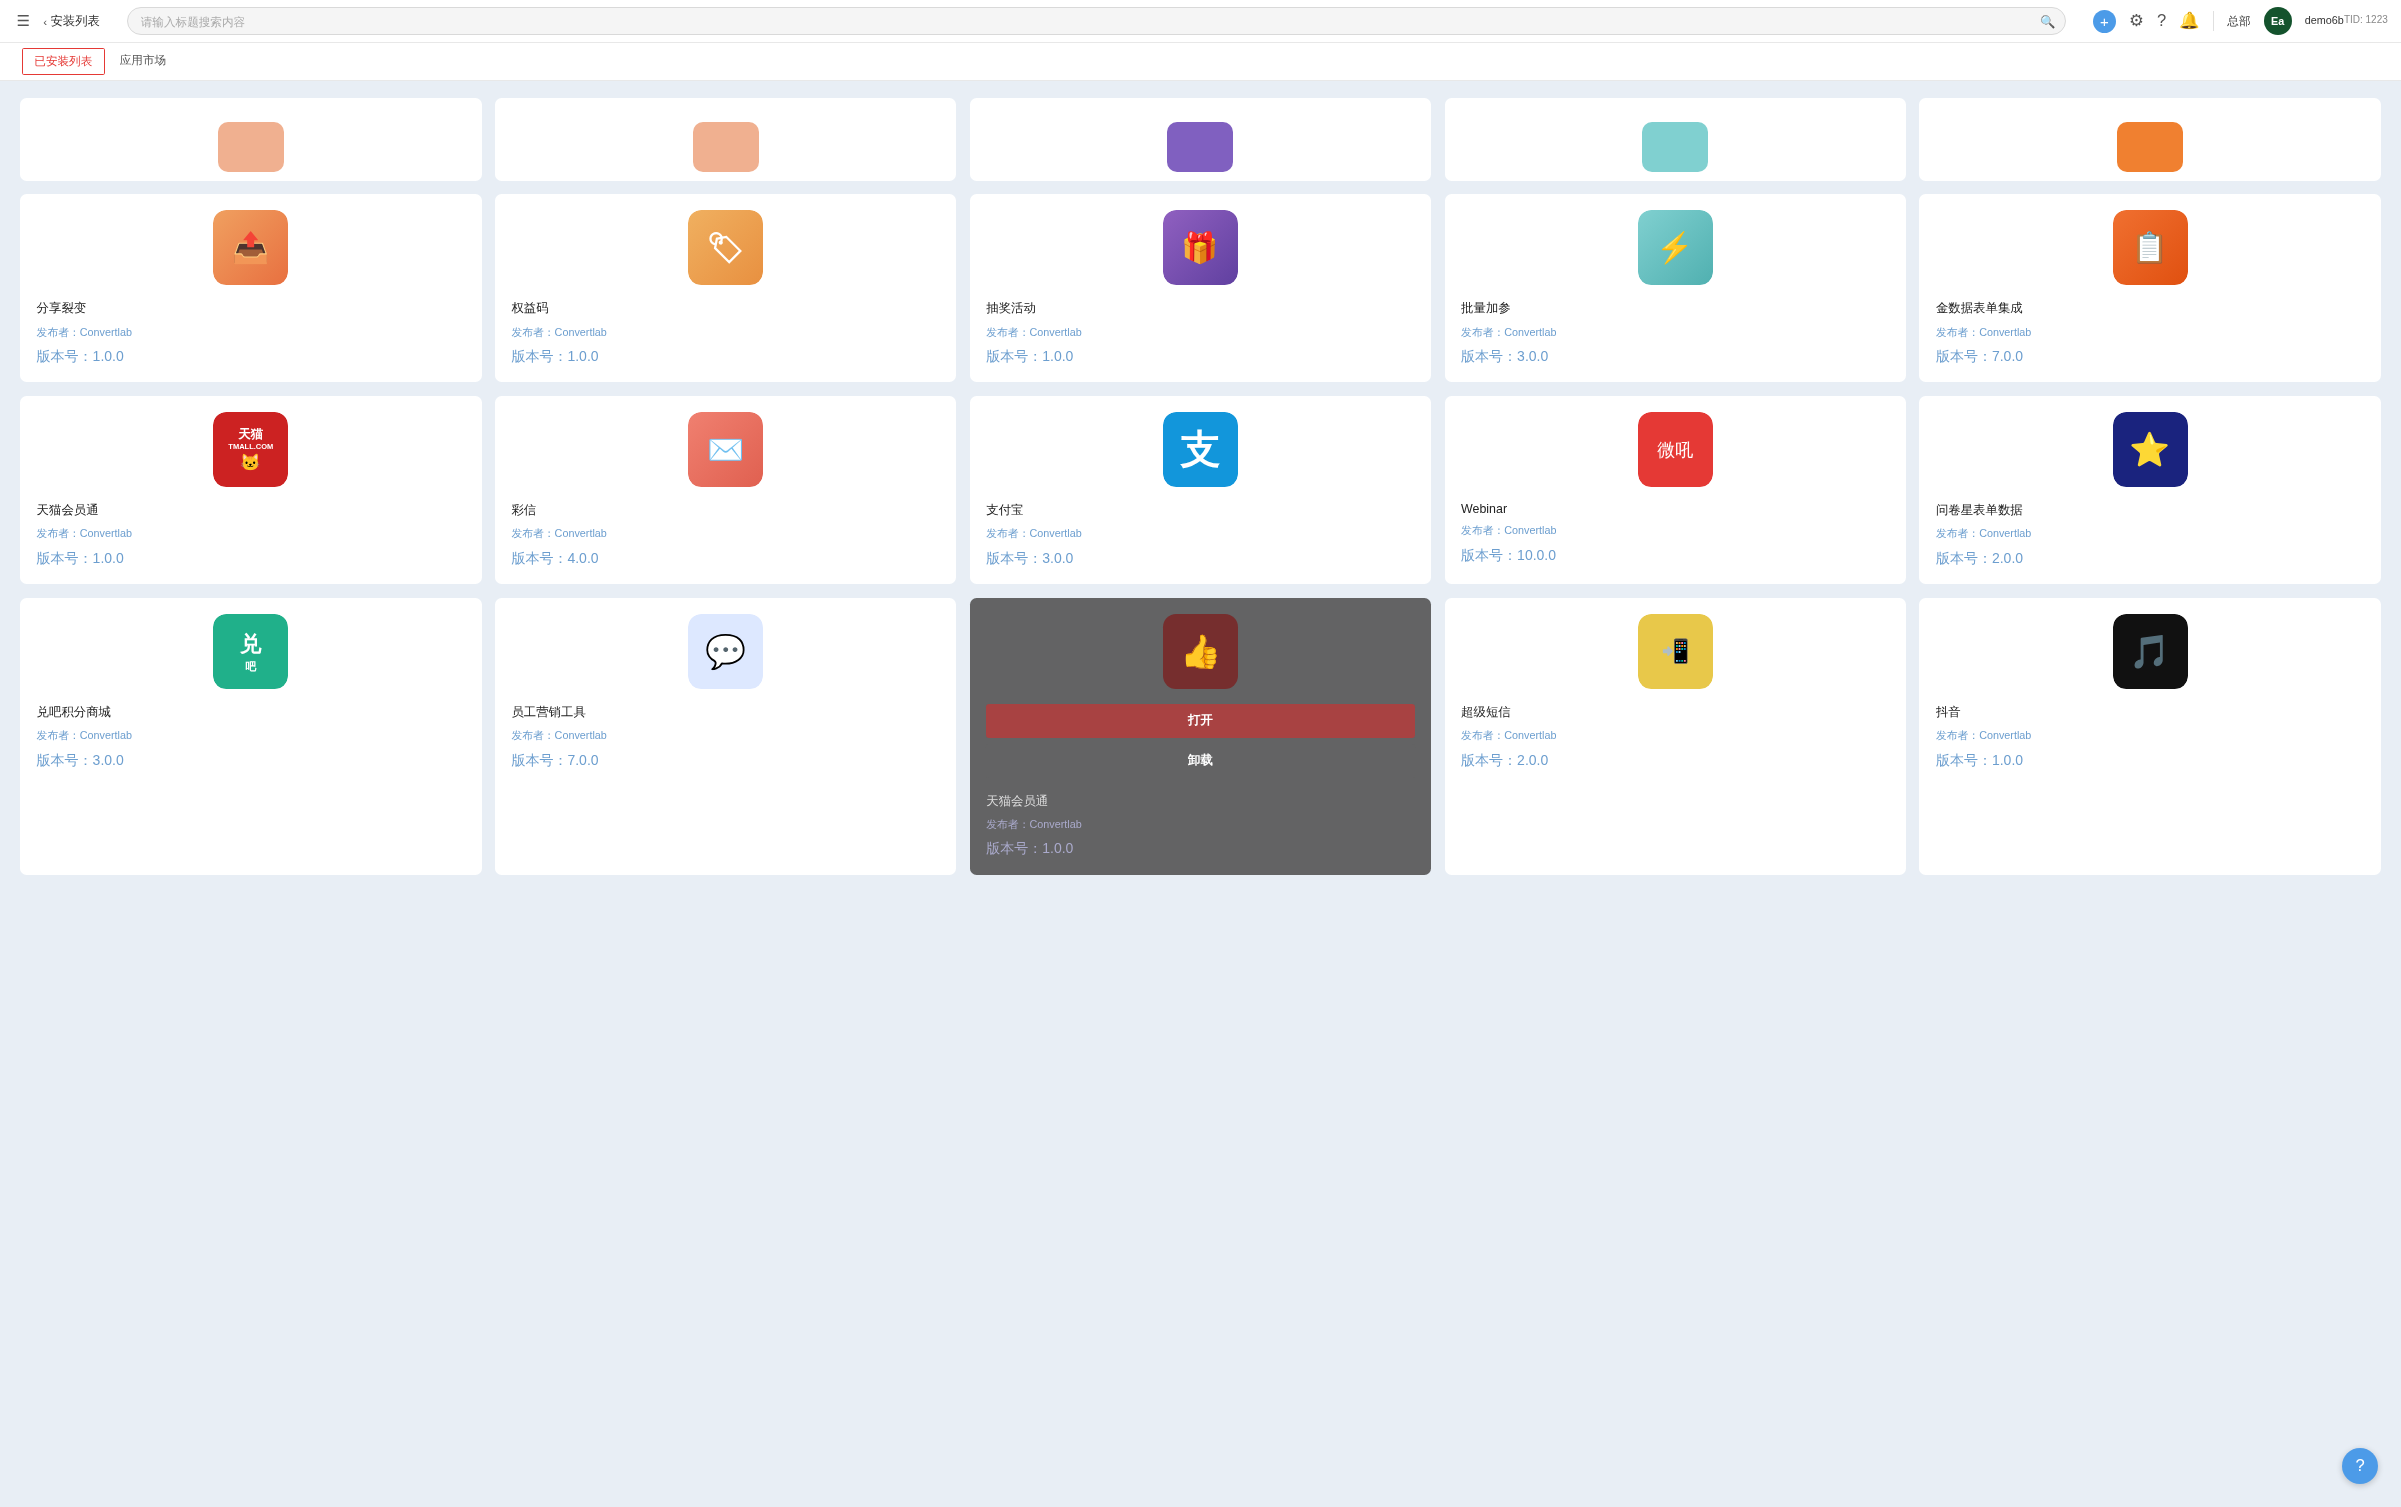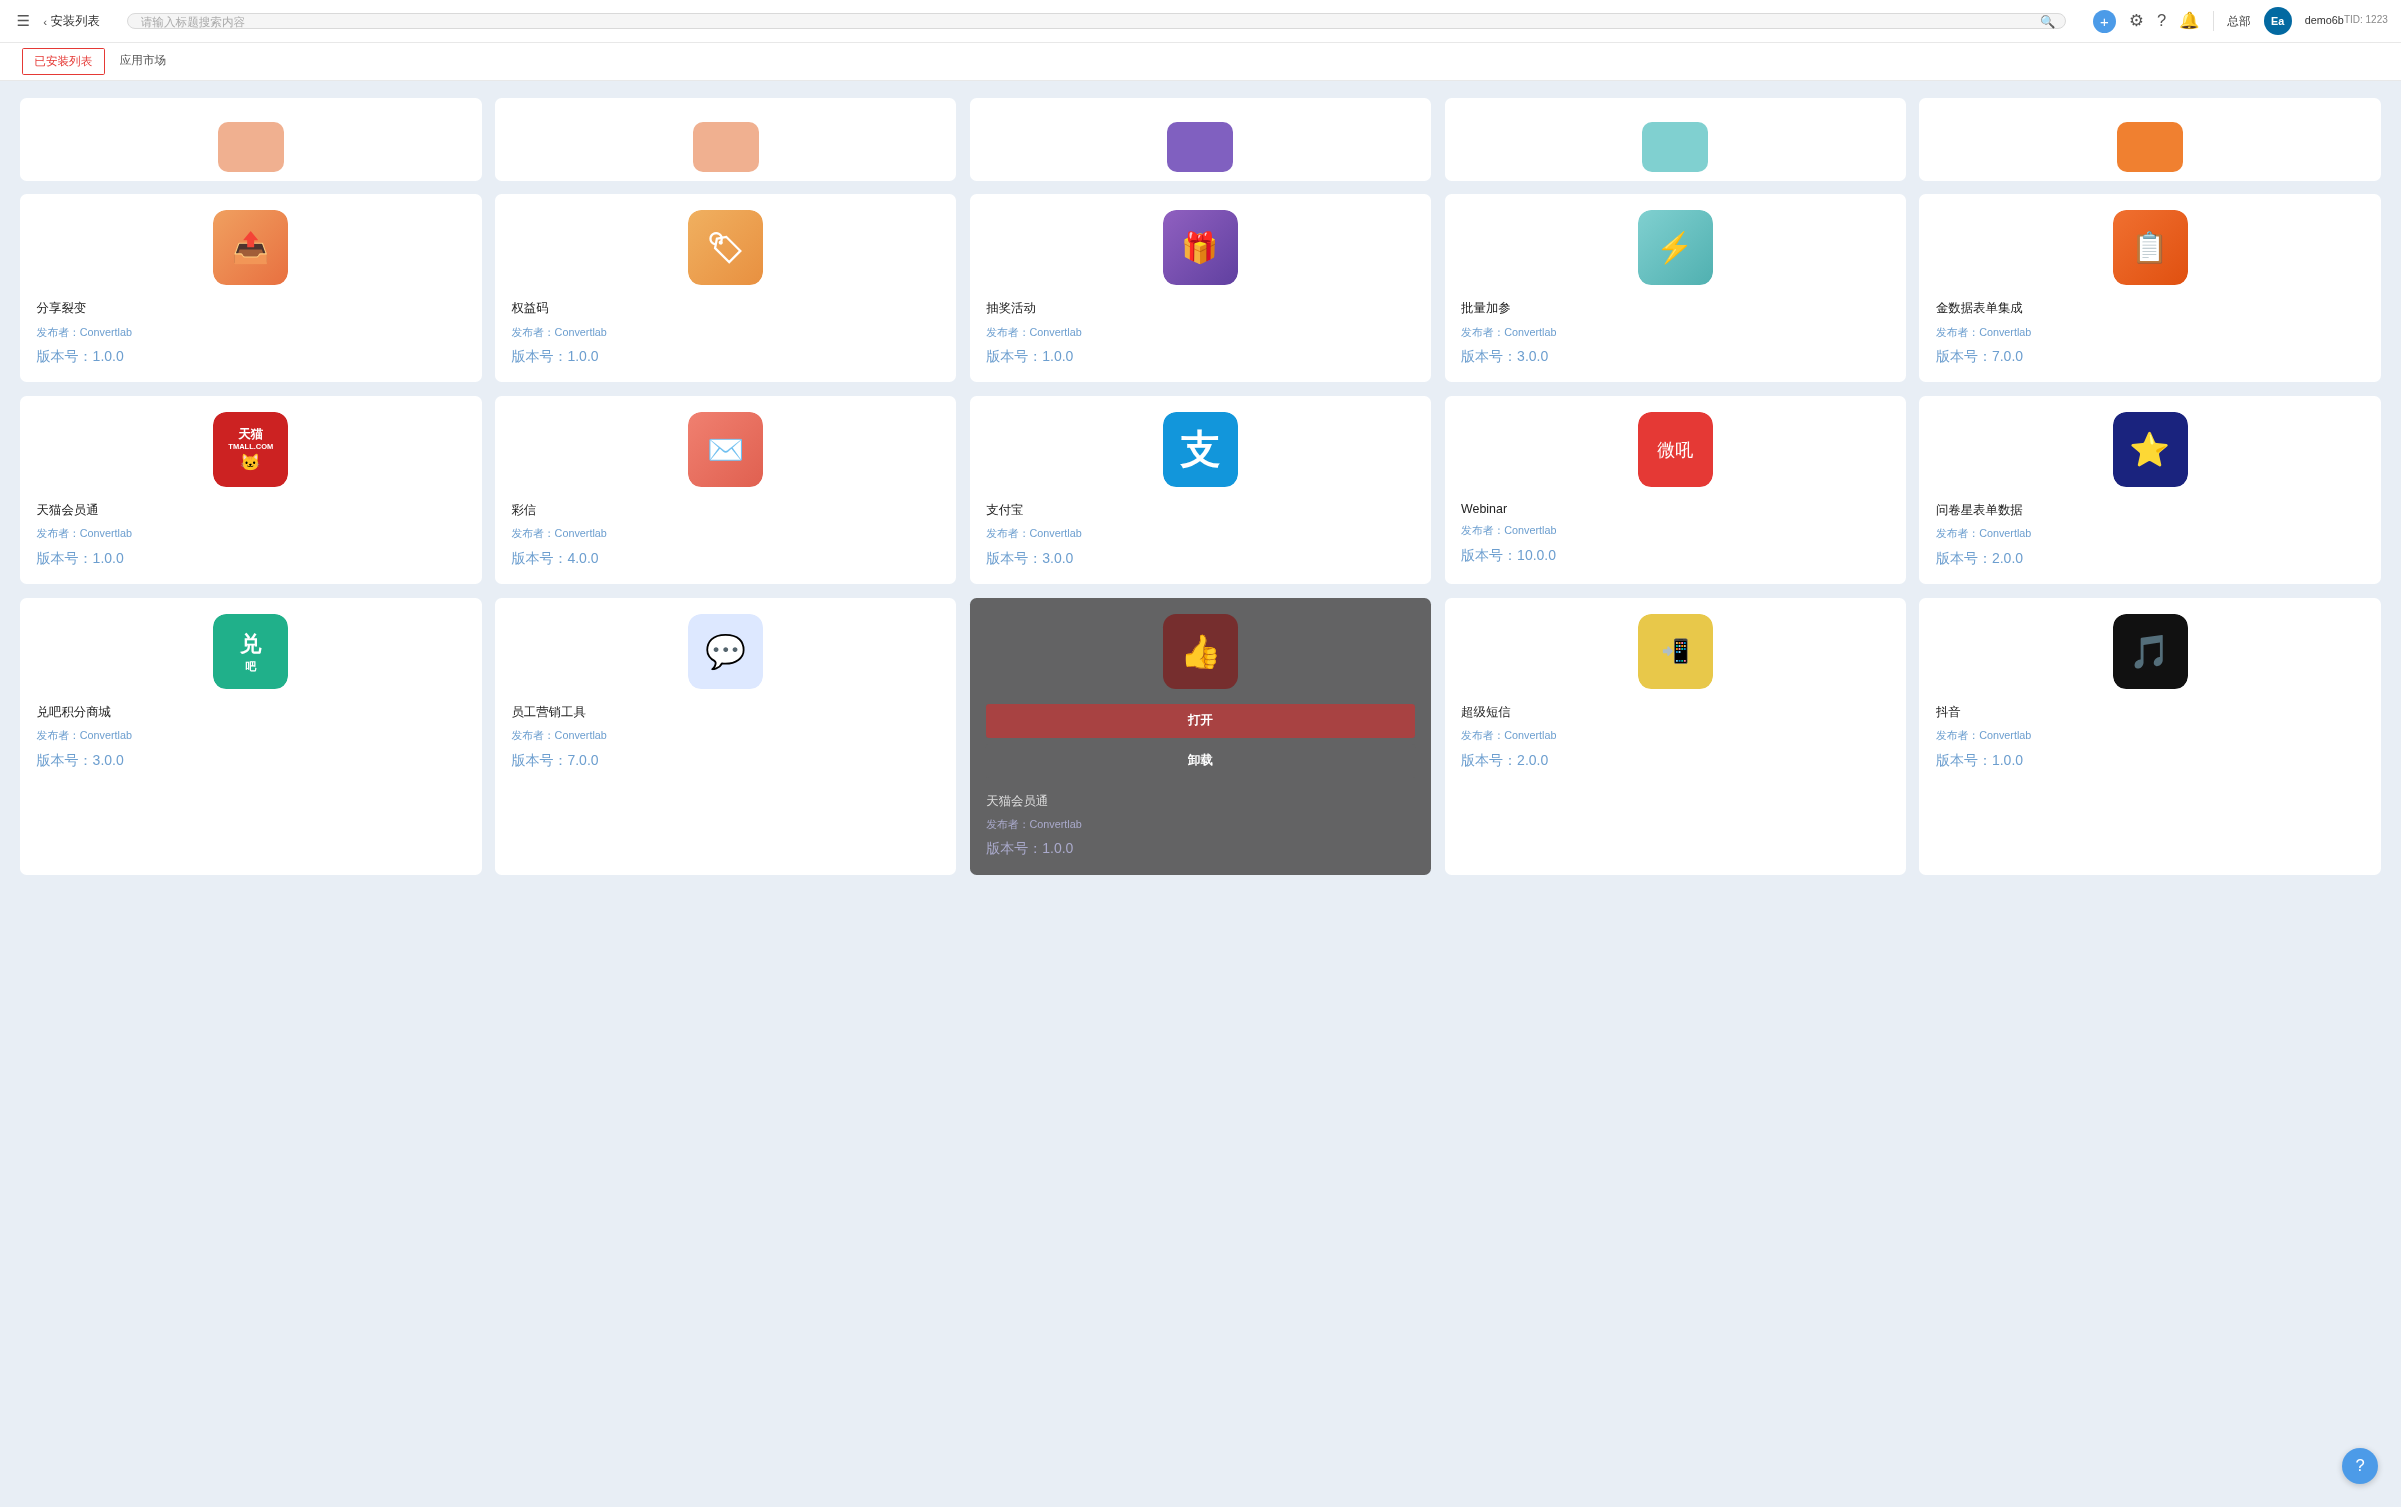--- a/index.html
+++ b/index.html
@@ -42,21 +42,21 @@
       font-size: 11.6px;
       color: #555;
     }
     .header-search {
       flex: 1;
       margin: 0 16.6px;
       position: relative;
     }
     .header-search input {
       width: 100%;
-      height: 16px;
+      height: 28px;
       border: 0.8px solid #d9d9d9;
       border-radius: 14px;
       padding: 0 30px 0 13.2px;
       font-size: 11.6px;
       color: #333;
       background: #f5f5f5;
       outline: none;
     }
     .header-search input::placeholder { color: #aaa; }
     .header-search-icon {
@@ -90,21 +90,21 @@
     .header-divider {
       width: 0.8px; height: 20px;
       background: #e0e0e0;
     }
     .header-org {
       font-size: 11.6px;
       color: #333;
     }
     .header-avatar {
       width: 28px; height: 28px;
-      background: #0369a1;
+      background: #14532d;
       border-radius: 50%;
       display: flex; align-items: center; justify-content: center;
       color: #fff;
       font-size: 10.8px;
       font-weight: bold;
     }
     .header-user {
       display: flex;
       flex-direction: row;
       font-size: 10px;

